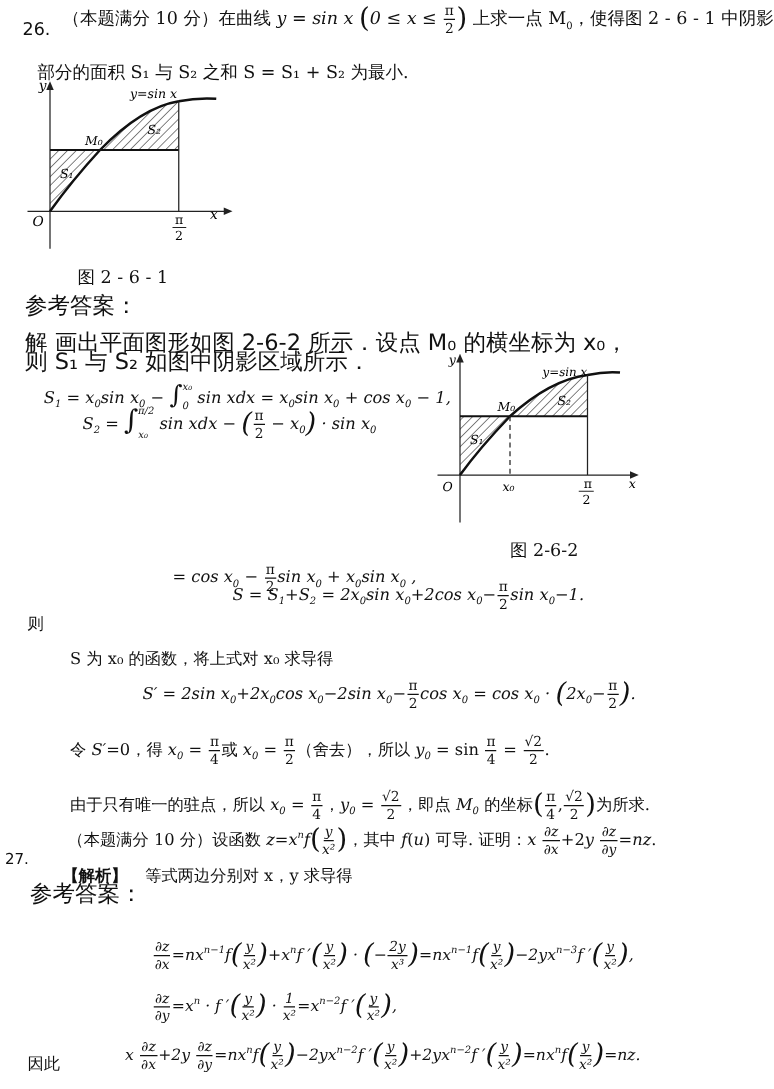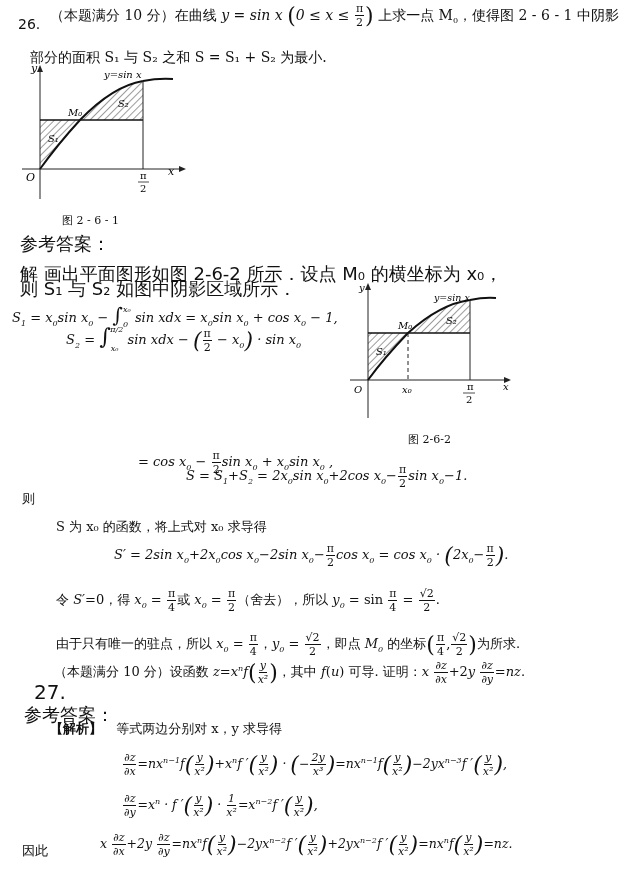--- a/index.html
+++ b/index.html
@@ -8,21 +8,21 @@
   .abs{position:absolute;white-space:nowrap;}
   .sans{font-family:"DejaVu Sans","Liberation Sans",sans-serif;text-align:center;}
   .i{font-style:italic;}
   .frac{display:inline-flex;flex-direction:column;align-items:center;vertical-align:middle;
         line-height:1;font-size:11px;margin:0 1px;}
   .frac .n{border-bottom:1px solid #111;padding:0 1px 1px;}
   .frac .d{padding-top:1px;}
   .paren{font-size:22px;font-weight:200;vertical-align:middle;line-height:1;}
   sub,sup{font-size:8px;}
   .ans{font-size:18px;}
-  .caption{font-size:11px;}
+  .caption{font-size:14px;}
   .big{font-size:14px;}
   svg text{font-family:"DejaVu Serif","Liberation Serif",serif;}
 </style>
 </head>
 <body>
 
 <div class="abs sans" style="left:18px;top:16px;font-size:14px;">26.</div>
 <div class="abs big" style="left:50px;top:3px;">
   <span>（本题满分 10 分）在曲线 </span><span class="i">y = sin x</span>
   <span class="paren">(</span><span class="i">0 ≤ x ≤</span>
@@ -65,21 +65,21 @@
   <text x="122" y="115" font-size="10">π</text>
   <line x1="120" y1="118" x2="131" y2="118" stroke="#222" stroke-width="0.8"></line>
   <text x="122" y="128" font-size="10">2</text>
 </svg>
 <div class="abs caption" style="left:62px;top:213px;">图 2 - 6 - 1</div>
 
 <div class="abs sans ans" style="left:20px;top:232px;">参考答案：</div>
 <div class="abs sans ans" style="left:20px;top:262px;">解   画出平面图形如图 2-6-2 所示．设点 M₀ 的横坐标为 x₀，</div>
 <div class="abs sans ans" style="left:20px;top:277px;">则 S₁ 与 S₂ 如图中阴影区域所示．</div>
 
-<div class="abs i" style="left:12px;top:303px;font-size:13px;">
+<div class="abs i" style="left:35px;top:303px;font-size:13px;">
   S<sub>1</sub> = x<sub>0</sub>sin x<sub>0</sub> − <span style="font-size:20px;font-style:normal;">∫</span><sub style="vertical-align:-5px;">0</sub><sup style="vertical-align:10px;margin-left:-5px;">x₀</sup> sin xdx = x<sub>0</sub>sin x<sub>0</sub> + cos x<sub>0</sub> − 1,
 </div>
 
 <div class="abs i" style="left:66px;top:324px;font-size:13px;">
   S<sub>2</sub> = <span style="font-size:22px;font-style:normal;">∫</span><sub style="vertical-align:-7px;">x₀</sub><sup style="vertical-align:12px;margin-left:-8px;">π/2</sup> sin xdx − <span class="paren">(</span><span class="frac" style="font-style:normal;">
       <span class="n">π</span>
       <span class="d">2</span>
     </span> − x<sub>0</sub><span class="paren">)</span> · sin x<sub>0</sub>
 </div>
 
@@ -165,36 +165,36 @@
       <span class="d">2</span>
     </span>，即点 <span class="i">M<sub>0</sub></span> 的坐标<span class="paren">(</span><span class="frac">
       <span class="n">π</span>
       <span class="d">4</span>
     </span>,<span class="frac">
       <span class="n">√2</span>
       <span class="d">2</span>
     </span><span class="paren">)</span>为所求.
 </div>
 
-<div class="abs sans" style="left:34px;top:680px;font-size:20px;">27.</div>
+<div class="abs sans" style="left:4px;top:680px;font-size:12px;">27.</div>
 <div class="abs" style="left:54px;top:660px;">
   （本题满分 10 分）设函数 <span class="i">z</span>=<span class="i">x<sup>n</sup>f</span><span class="paren">(</span><span class="frac i">
       <span class="n">y</span>
       <span class="d">x²</span>
     </span><span class="paren">)</span>，其中 <span class="i">f</span>(<span class="i">u</span>) 可导. 证明：<span class="i">x</span> <span class="frac i">
       <span class="n">∂z</span>
       <span class="d">∂x</span>
     </span>+2<span class="i">y</span> <span class="frac i">
       <span class="n">∂z</span>
       <span class="d">∂y</span>
     </span>=<span class="i">nz</span>.
 </div>
 
 <div class="abs sans ans" style="left:24px;top:703px;">参考答案：</div>
-<div class="abs" style="left:50px;top:720px;">
+<div class="abs" style="left:50px;top:692px;">
   <b>【解析】</b>
   <span style="margin-left:10px;">等式两边分别对 x，y 求导得</span>
 </div>
 
 <div class="abs i" style="left:122px;top:752px;font-size:12.5px;">
   <span class="frac">
       <span class="n">∂z</span>
       <span class="d">∂x</span>
     </span>=nx<sup>n−1</sup>f<span class="paren">(</span><span class="frac">
       <span class="n">y</span>

